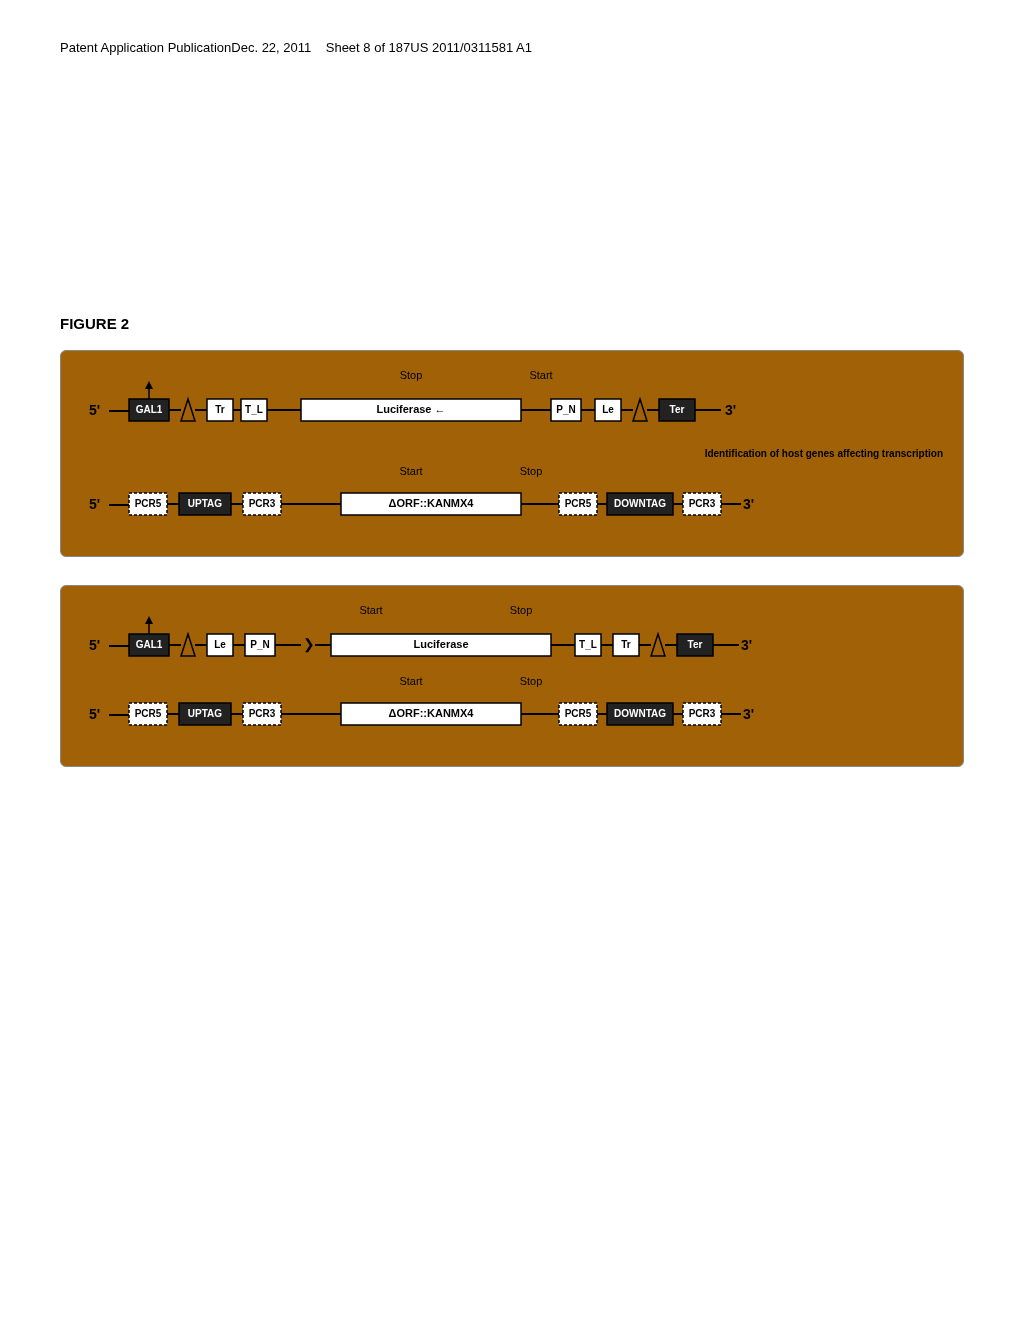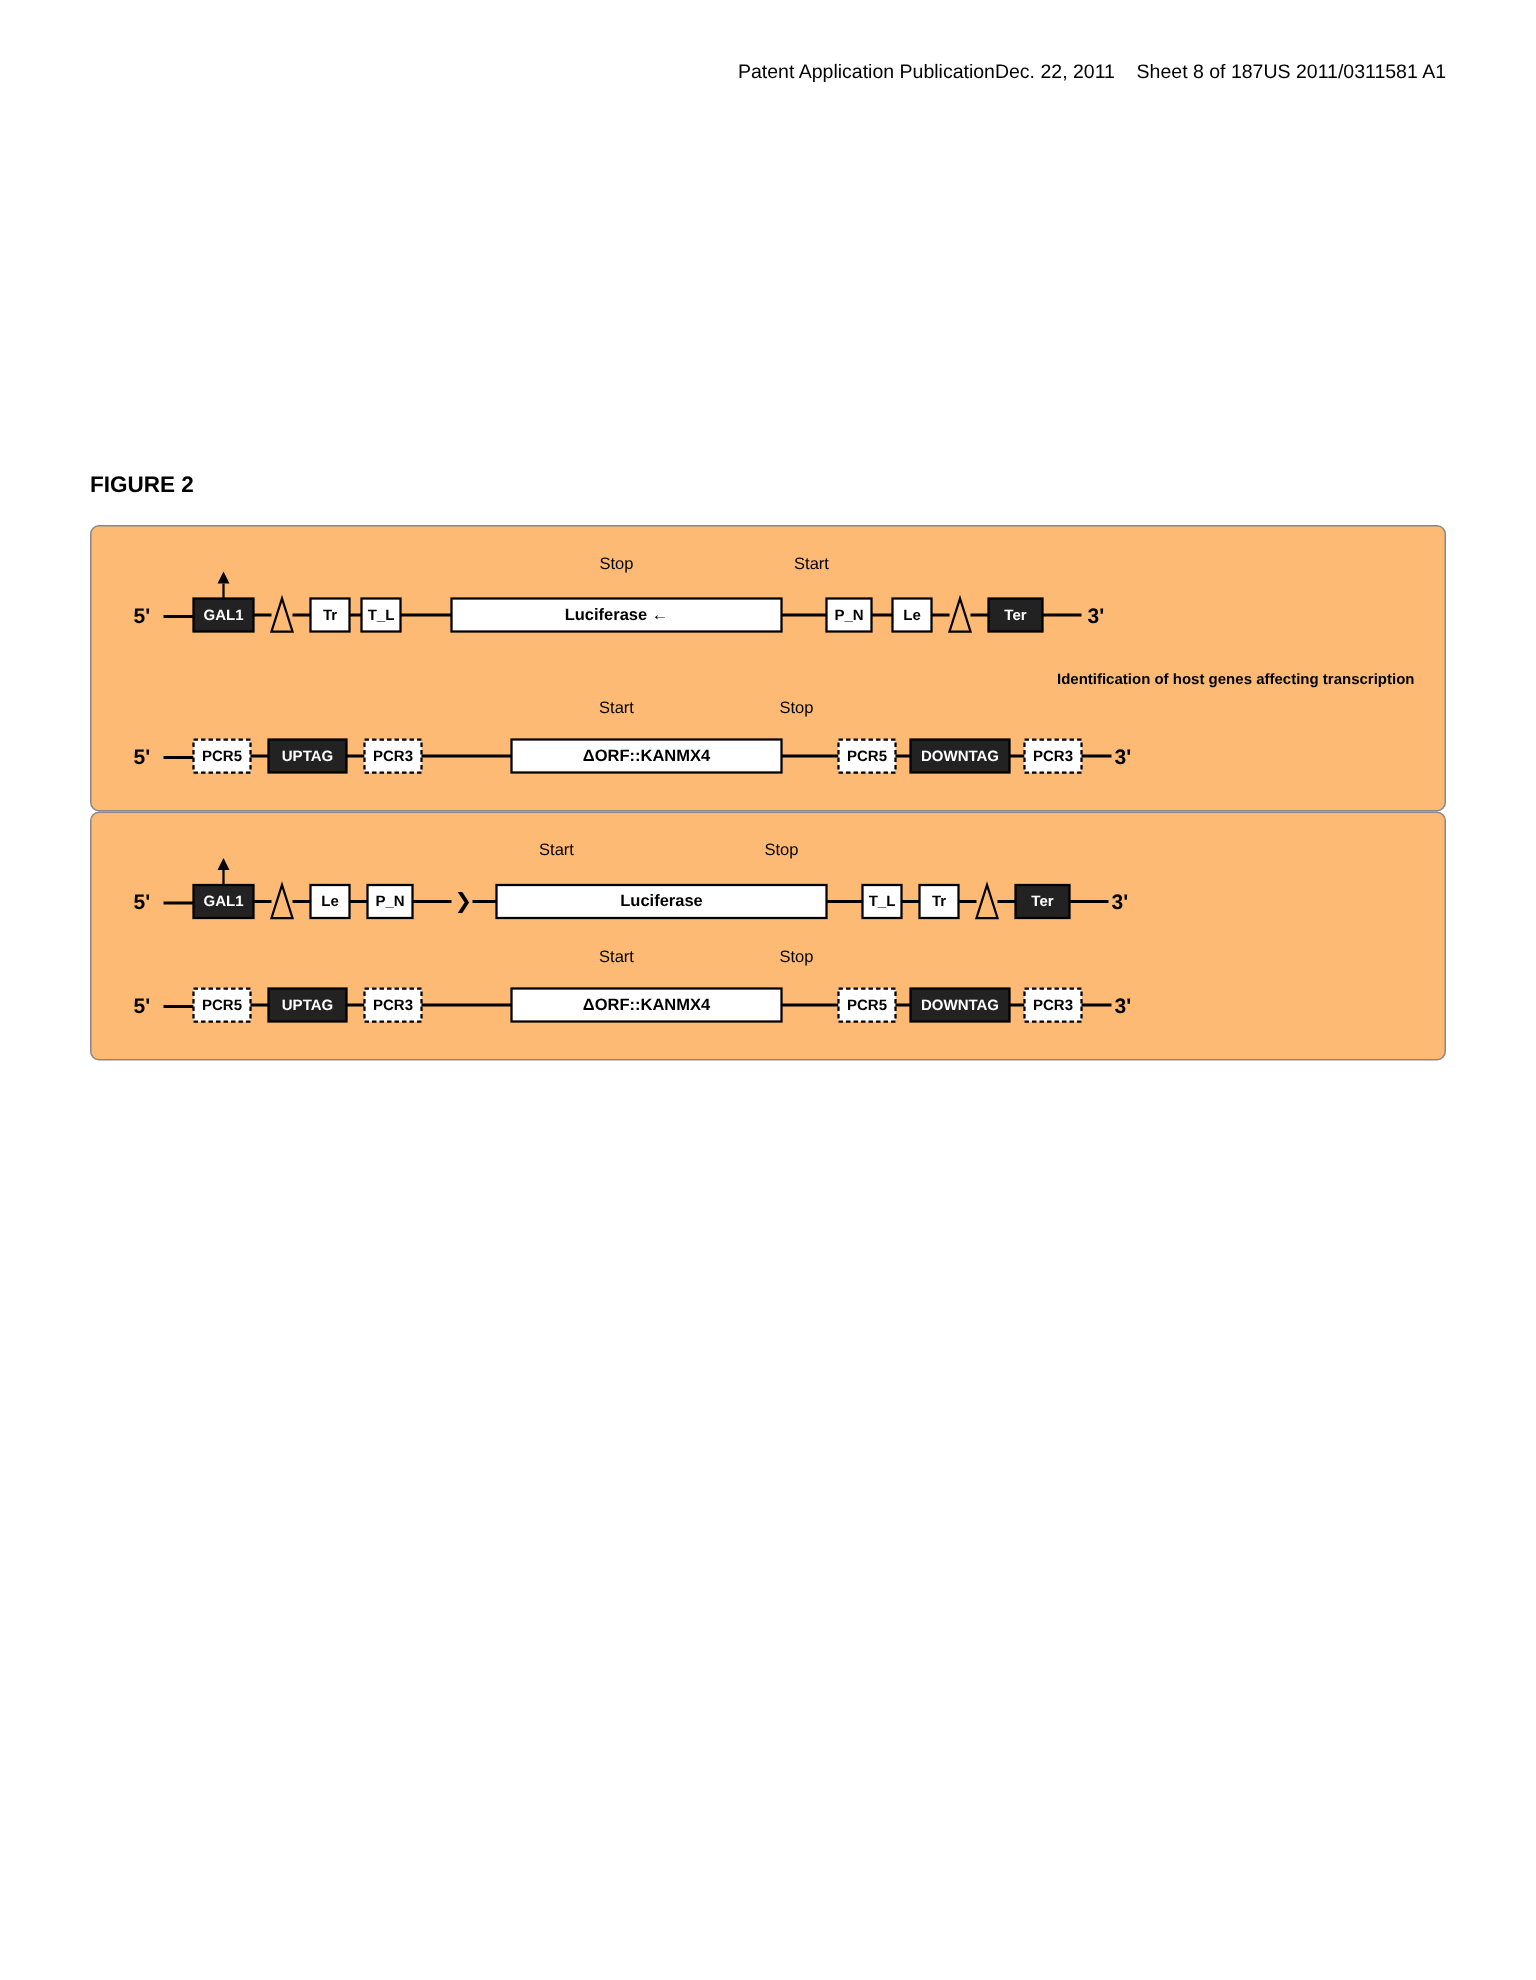--- a/index.html
+++ b/index.html
@@ -15,38 +15,39 @@
 
     .page {
       width: 1024px;
       height: 1320px;
       padding: 40px 60px;
       position: relative;
     }
 
     .header {
       display: flex;
-      justify-content: flex-end;
+      justify-content: flex-start;
       align-items: baseline;
       margin-bottom: 8px;
       font-size: 13px;
     }
 
     .figure-title {
       font-weight: bold;
       font-size: 15px;
       margin-top: 260px;
       margin-bottom: 18px;
     }
 
     .diagram-box {
       border: 1.5px solid #888;
       border-radius: 6px;
-      padding: 18px 20px 12px 20px;
-      background: #fdba74;
+      padding: 18px 20px 28px 20px;
+      margin-bottom: 28px;
+      background: #a16207;
     }
 
     .diagram-label {
       text-align: right;
       font-weight: bold;
       font-size: 10px;
       margin: 8px 0 6px 0;
     }
 
     svg text {

